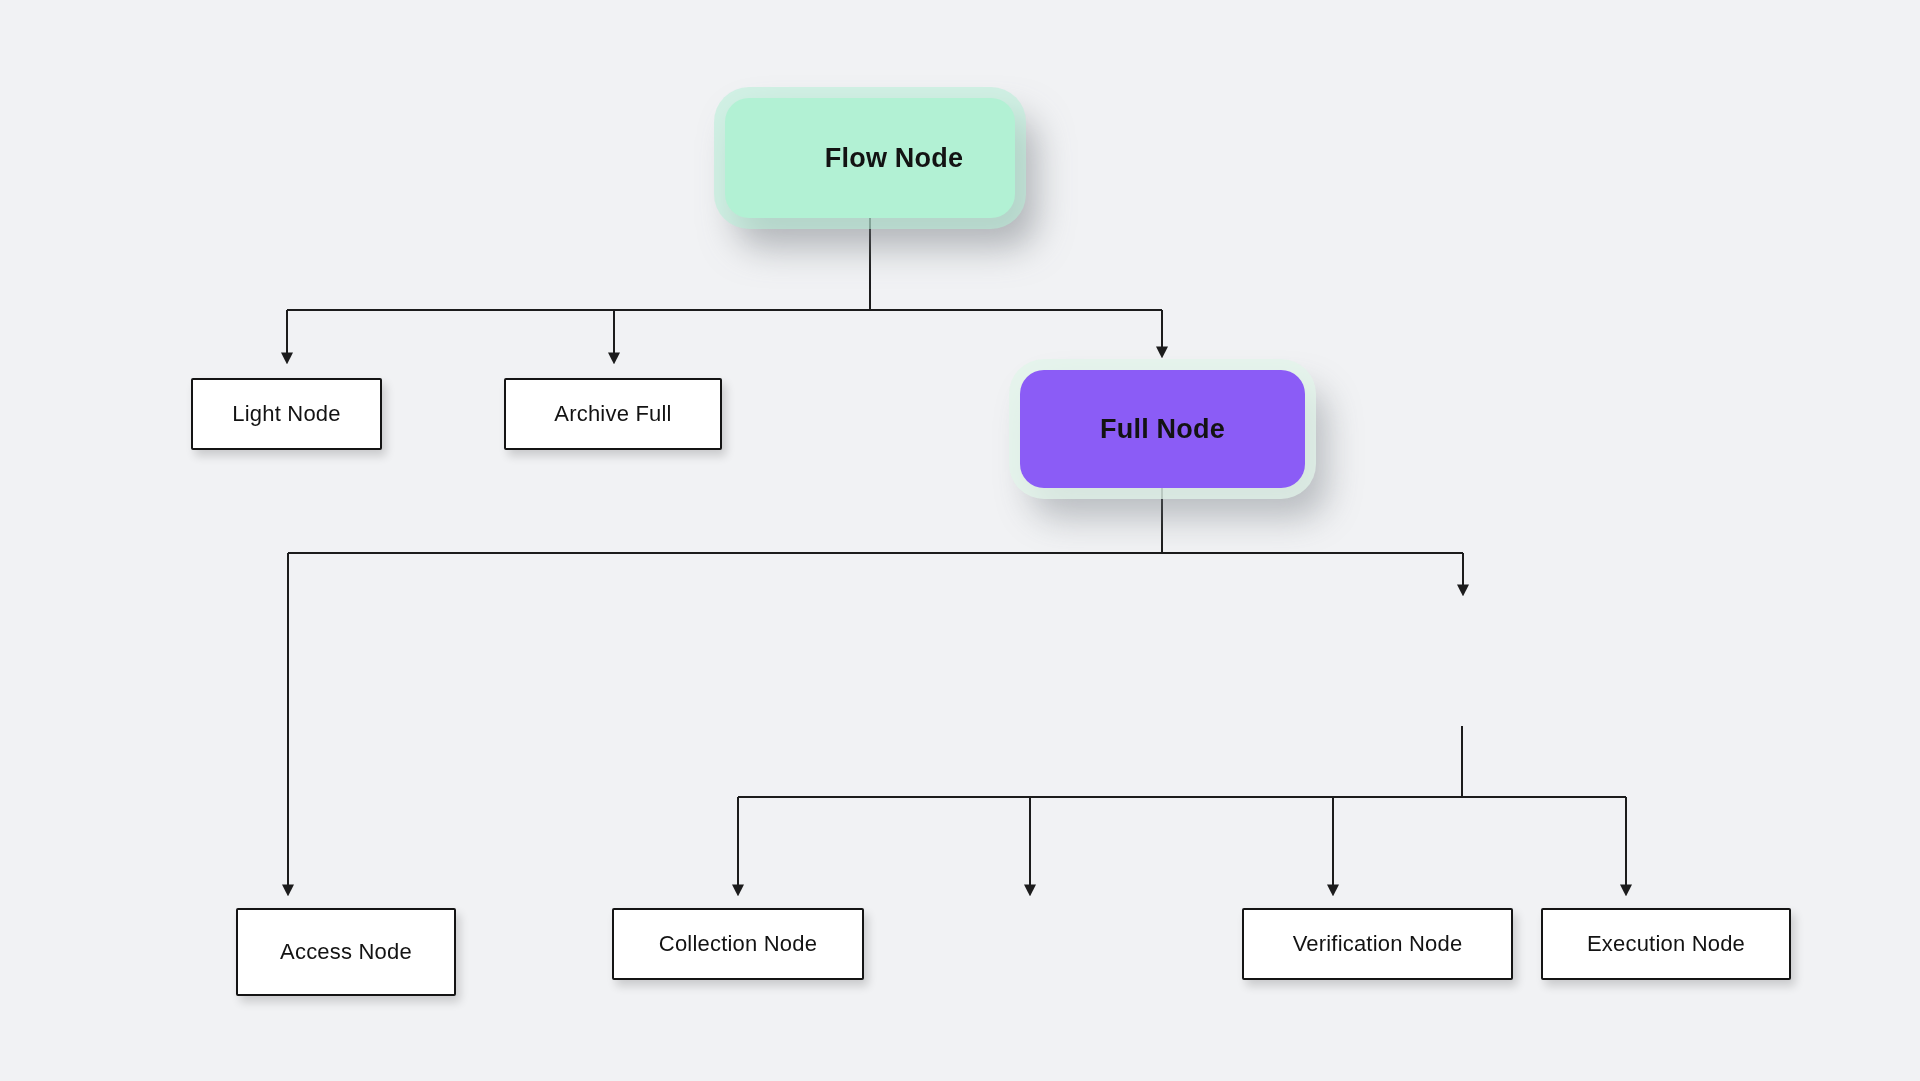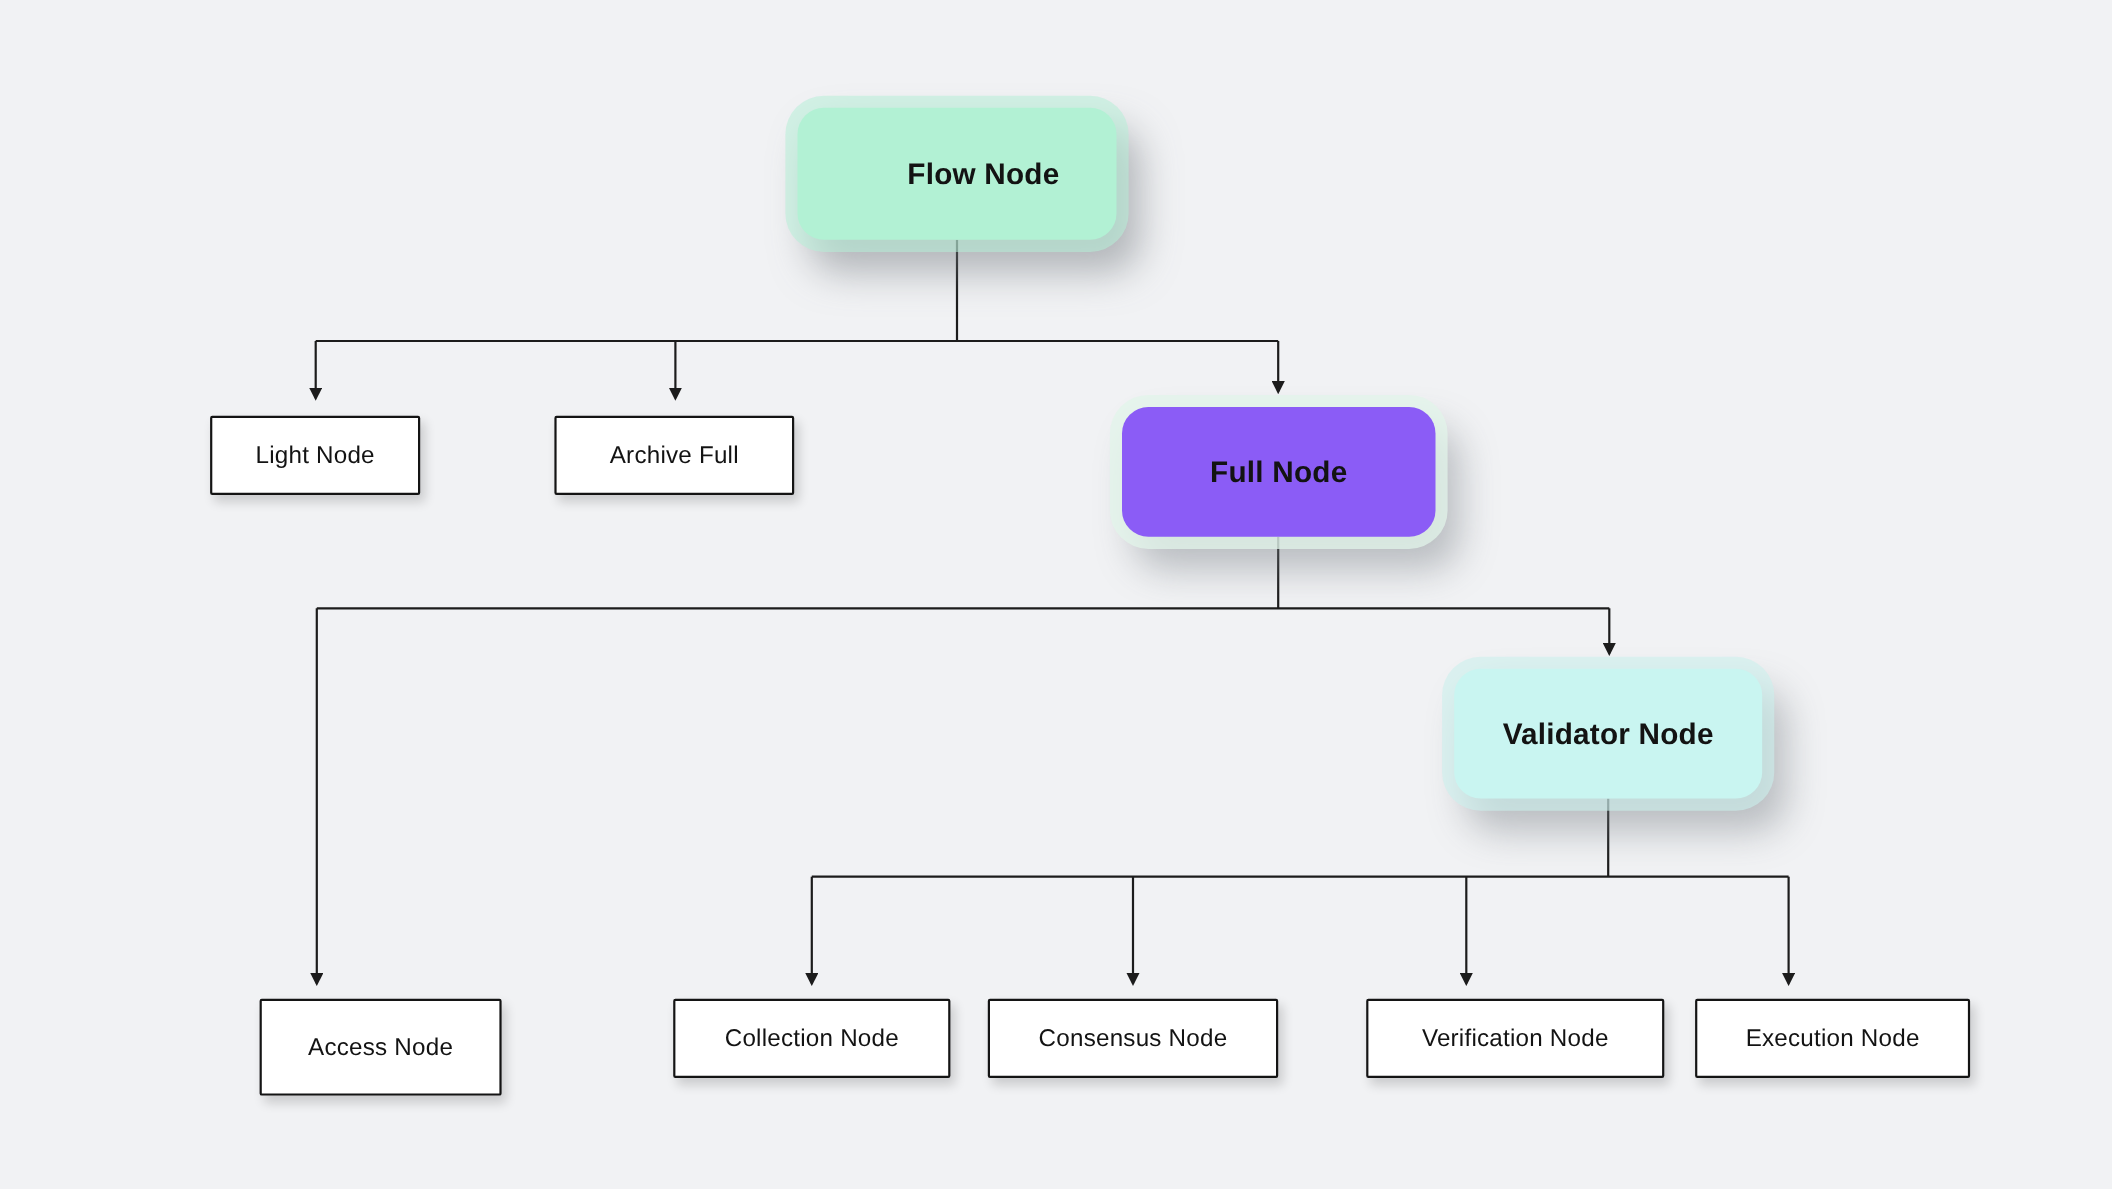--- a/index.html
+++ b/index.html
@@ -96,31 +96,25 @@
   </div>
 
   <div id="n-full" class="node hl hl-full" style="background: #8b5cf6;">
     <span>Full Node</span>
   </div>
 
   <div id="n-access" class="node plain">
     <span>Access Node</span>
   </div>
 
-  <div id="n-validator" class="node hl hl-validator" style="background: rgb(201, 245, 241);">
-    <span>Validator Node</span>
-  </div>
 
   <div id="n-collection" class="node plain">
     <span>Collection Node</span>
   </div>
 
-  <div id="n-consensus" class="node plain">
-    <span>Consensus Node</span>
-  </div>
 
   <div id="n-verification" class="node plain">
     <span>Verification Node</span>
   </div>
 
   <div id="n-execution" class="node plain">
     <span>Execution Node</span>
   </div>
 
 </div>

